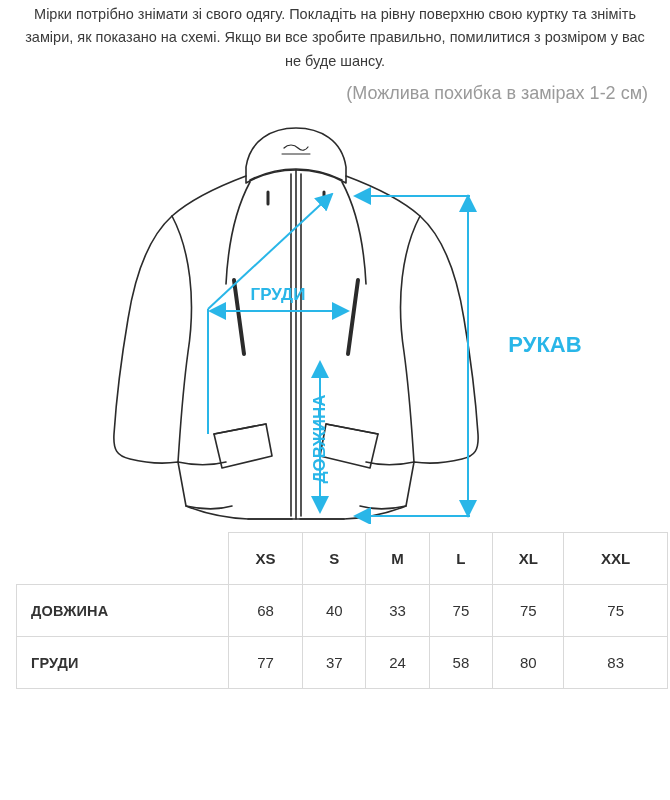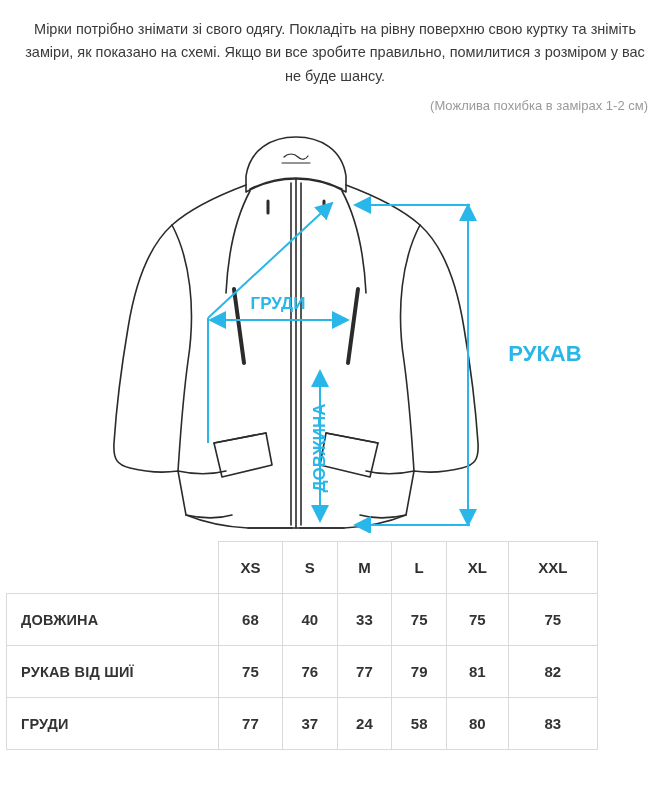--- a/index.html
+++ b/index.html
@@ -10,50 +10,50 @@
   }
   body {
     width: 670px;
     height: 800px;
     font-family: "Liberation Sans", sans-serif;
     color: #333333;
     position: relative;
     overflow: hidden;
   }
   .intro {
-    padding: 18px 18px 0 18px;
+    padding: 3px 18px 0 18px;
     text-align: center;
     font-size: 14.5px;
     line-height: 1.62;
     color: #3a3a3a;
   }
   .note {
     text-align: right;
     padding: 10px 22px 0 0;
-    font-size: 13px;
+    font-size: 18px;
     color: #9a9a9a;
   }
   .figure {
     position: relative;
     width: 670px;
     height: 420px;
   }
   .figure svg { display: block; }
   table.sizes {
     border-collapse: collapse;
-    width: 592px;
-    margin: 8px 12px 0 6px;
+    width: 652px;
+    margin: 8px 12px 0 16px;
     font-size: 14px;
   }
   table.sizes th, table.sizes td {
     border: 1px solid #d9d9d9;
     text-align: center;
     height: 52px;
     color: #333;
-    font-weight: bold;
+    font-weight: normal;
   }
   table.sizes thead th {
     font-weight: bold;
     font-size: 15px;
     color: #2f2f2f;
   }
   table.sizes thead th.corner {
     border-left: none;
     border-top: none;
   }
@@ -157,29 +157,20 @@
     <tr>
       <th class="rowlabel">ДОВЖИНА</th>
       <td>68</td>
       <td>40</td>
       <td>33</td>
       <td>75</td>
       <td>75</td>
       <td>75</td>
     </tr>
     <tr>
-      <th class="rowlabel">РУКАВ ВІД ШИЇ</th>
-      <td>75</td>
-      <td>76</td>
-      <td>77</td>
-      <td>79</td>
-      <td>81</td>
-      <td>82</td>
-    </tr>
-    <tr>
       <th class="rowlabel">ГРУДИ</th>
       <td>77</td>
       <td>37</td>
       <td>24</td>
       <td>58</td>
       <td>80</td>
       <td>83</td>
     </tr>
   </tbody>
 </table>

